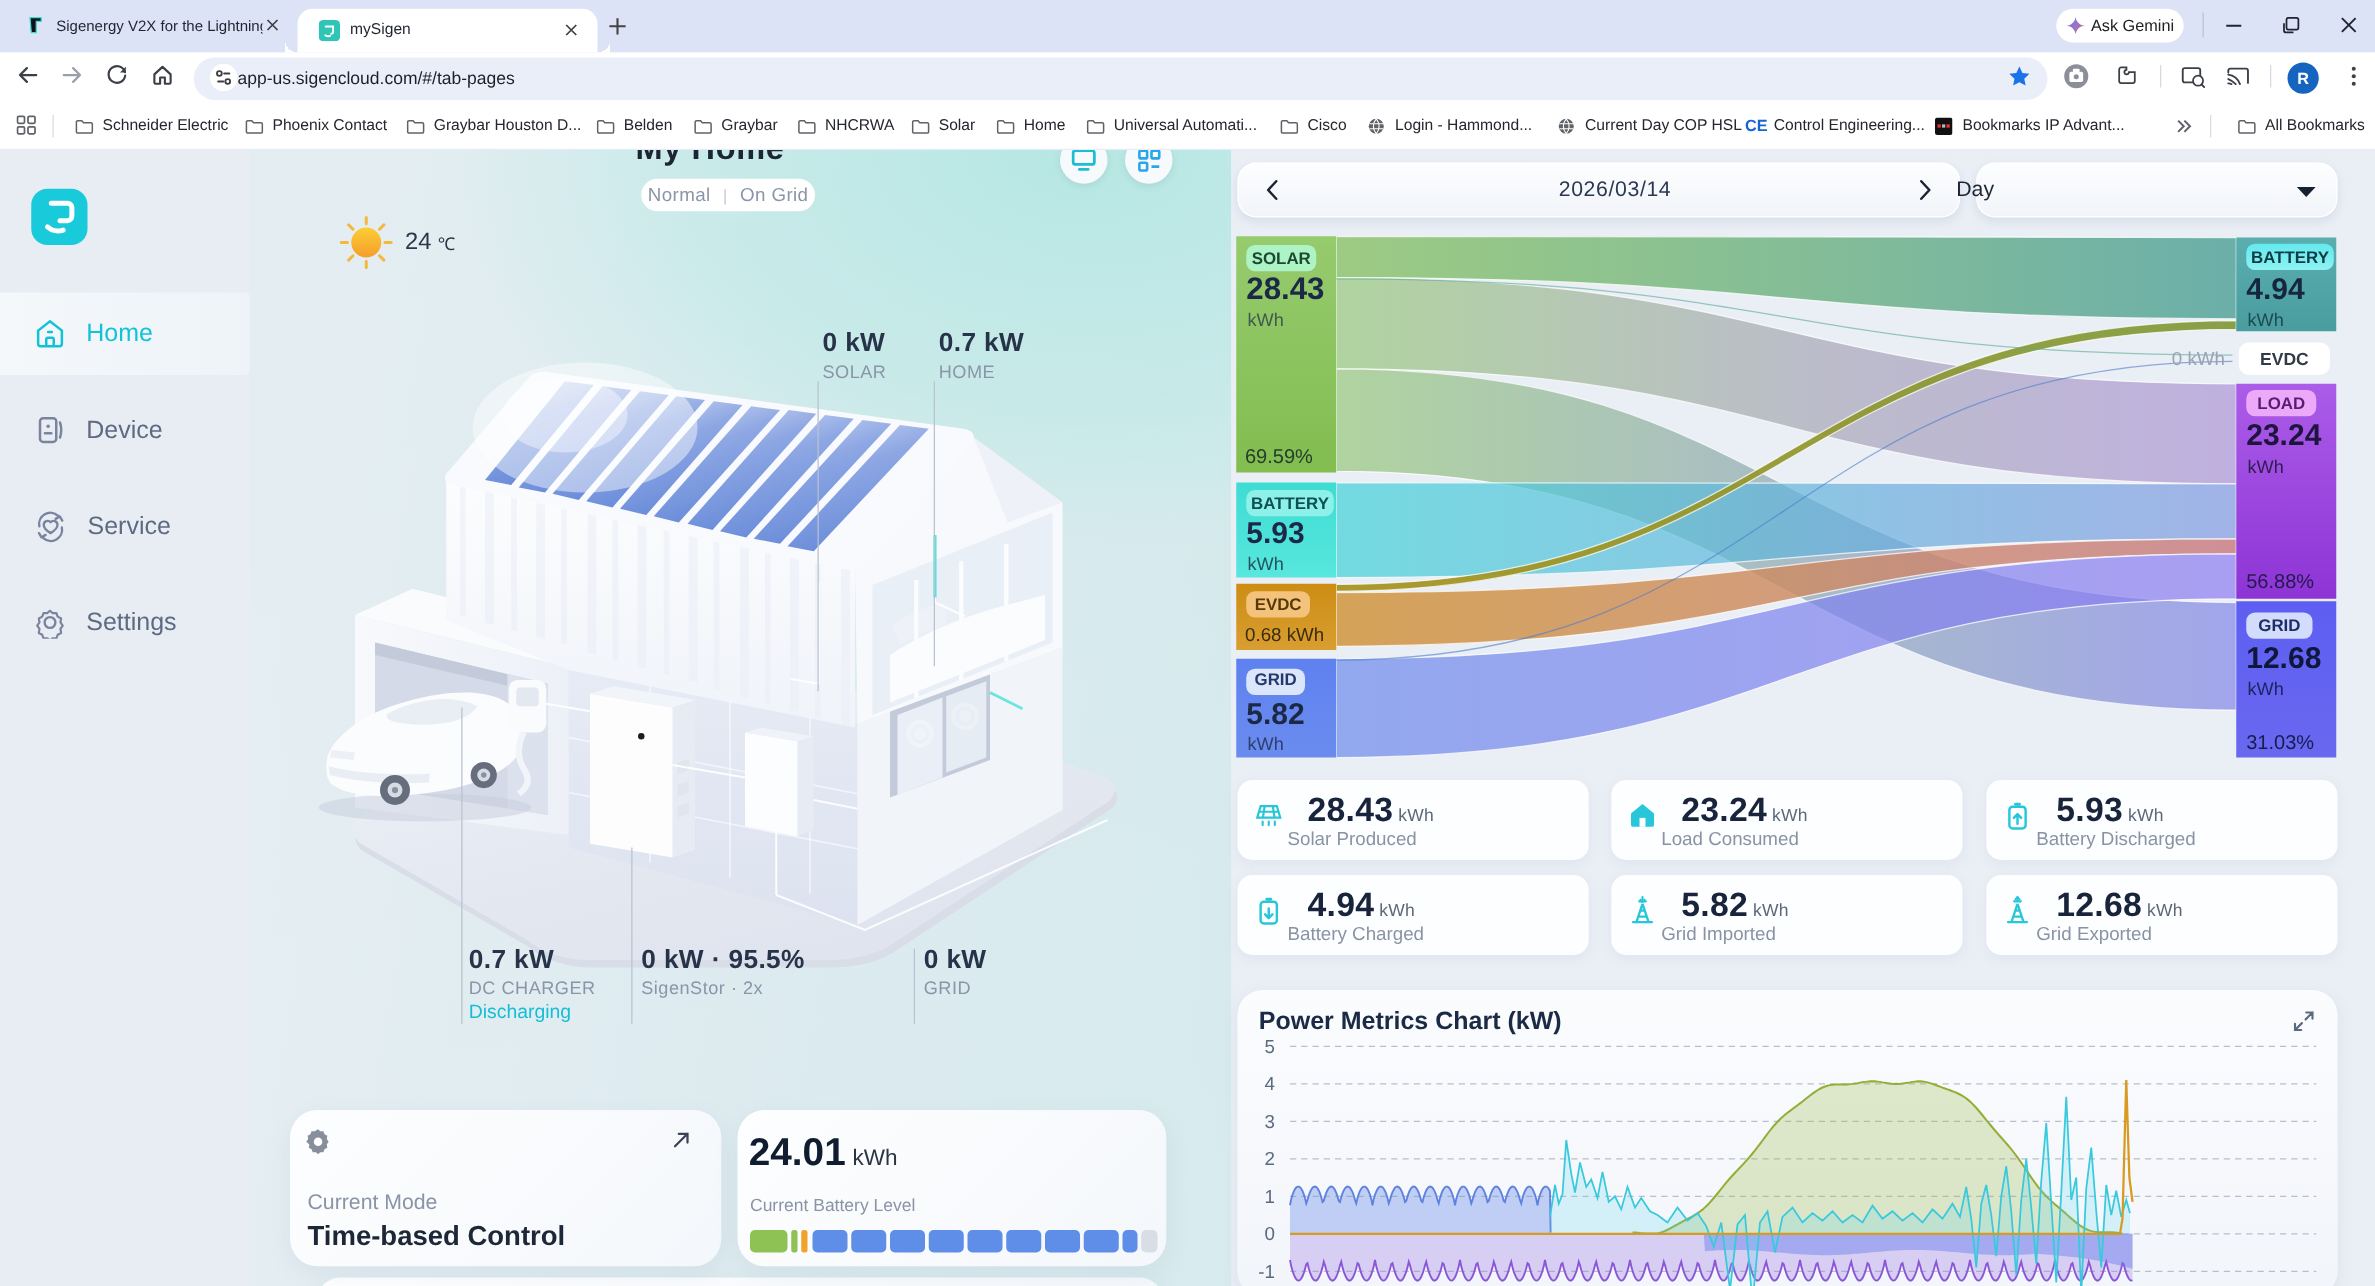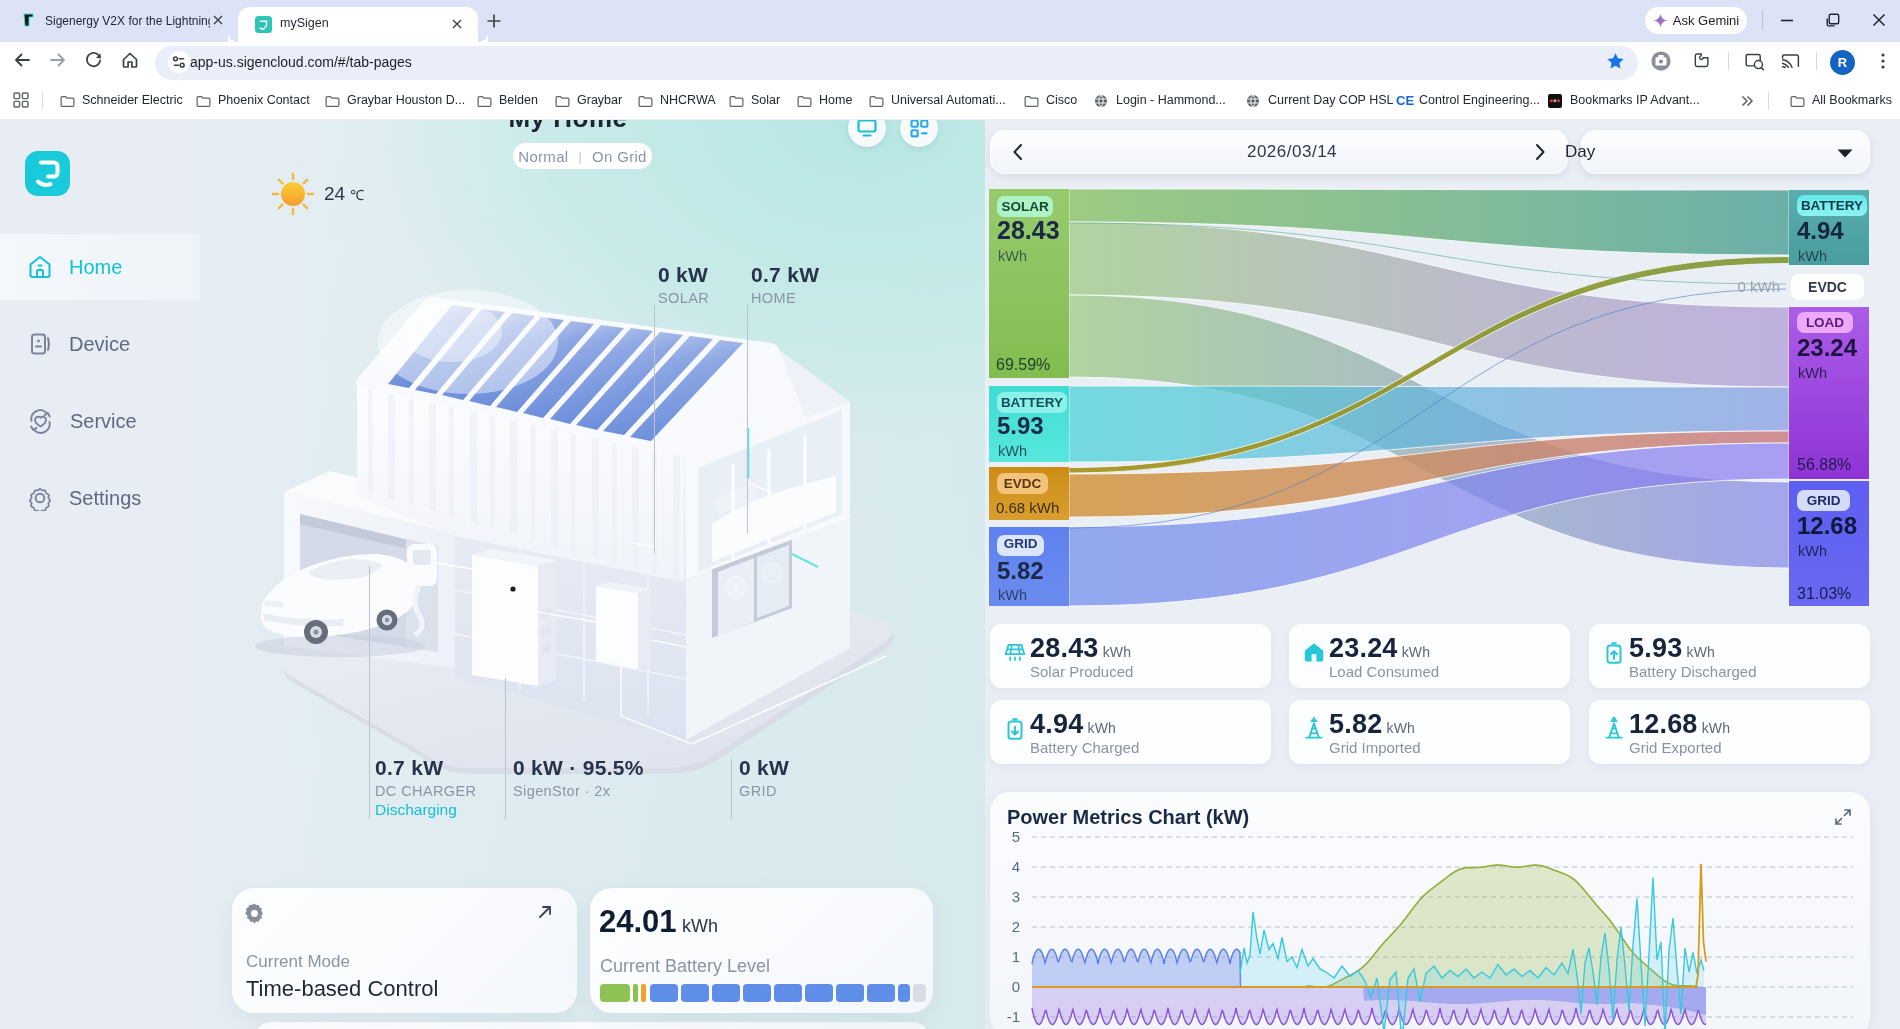--- a/index.html
+++ b/index.html
@@ -49,34 +49,34 @@
 
 .hlabel { position:absolute; }
 .hlabel .v { font-size:21px; font-weight:600; color:#273349; letter-spacing:0.3px; }
 .hlabel .s { font-size:14.5px; color:#8995a8; margin-top:3px; letter-spacing:0.4px;}
 .hlabel .d { font-size:15.5px; color:#16bed4; margin-top:2px; }
 .vline { position:absolute; width:1px; background:#b9c2cf; }
 
 
 .bcard { position:absolute; border-radius:22px; background:linear-gradient(135deg,#fdfeff 0%,#f4f7fb 100%); box-shadow:0 6px 18px rgba(120,140,170,0.10); }
 #modecard .t1 { position:absolute; left:14px; top:64px; font-size:17px; color:#8a94a6; }
-#modecard .t2 { position:absolute; left:14px; top:88px; font-size:22px; font-weight:400; color:#1d2737; }
+#modecard .t2 { position:absolute; left:14px; top:88px; font-size:22px; font-weight:700; color:#1d2737; }
 #battcard .big { position:absolute; left:9px; top:16px; font-size:31px; font-weight:700; color:#101c30; }
 #battcard .unit { position:absolute; left:92px; top:28px; font-size:18px; color:#2a3445; }
-#battcard .lbl { position:absolute; left:10px; top:68px; font-size:18px; color:#8a94a6; }
+#battcard .lbl { position:absolute; left:10px; top:68px; font-size:14px; color:#8a94a6; }
 #battsegs { position:absolute; left:10px; top:96px; height:18px; display:flex; }
 
 
 .pill { position:absolute; height:44px; background:linear-gradient(180deg,#fdfeff, #f1f4f9); border-radius:15px; box-shadow:inset 0 0 0 1px #fff, 0 3px 8px rgba(120,140,170,0.18); }
 #datetext { position:absolute; width:100%; text-align:center; top:12px; font-size:17px; color:#2a3850; letter-spacing:0.5px;padding-left:26px;}
 #daytext { position:absolute; left:-16px; width:100%; text-align:left; top:12px; font-size:17px; color:#1c2533; }
 
 
 .scard { position:absolute; width:281px; background:#fdfeff; border-radius:12px; box-shadow:0 3px 10px rgba(120,140,170,0.08); }
-.scard .num { position:absolute; left:40px; top:9px; font-size:27px; font-weight:700; color:#18233c; letter-spacing:0.2px;}
+.scard .num { position:absolute; left:56px; top:9px; font-size:27px; font-weight:700; color:#18233c; letter-spacing:0.2px;}
 .scard .unit { font-size:14px; font-weight:400; color:#5c6878; }
 .scard .lbl { position:absolute; left:40px; top:39px; font-size:15px; color:#8a93a4; }
 
 
 #chartcard { position:absolute; left:5px; top:673px; width:880px; height:245px; background:linear-gradient(180deg,#fbfcfe,#f2f5fa); border-radius:20px; box-shadow:0 4px 14px rgba(120,140,170,0.10); }
 #charttitle { position:absolute; left:17px; top:14px; font-size:20px; font-weight:600; color:#1c2b45; }
 </style>
 </head>
 <body>
 <div id="page">

